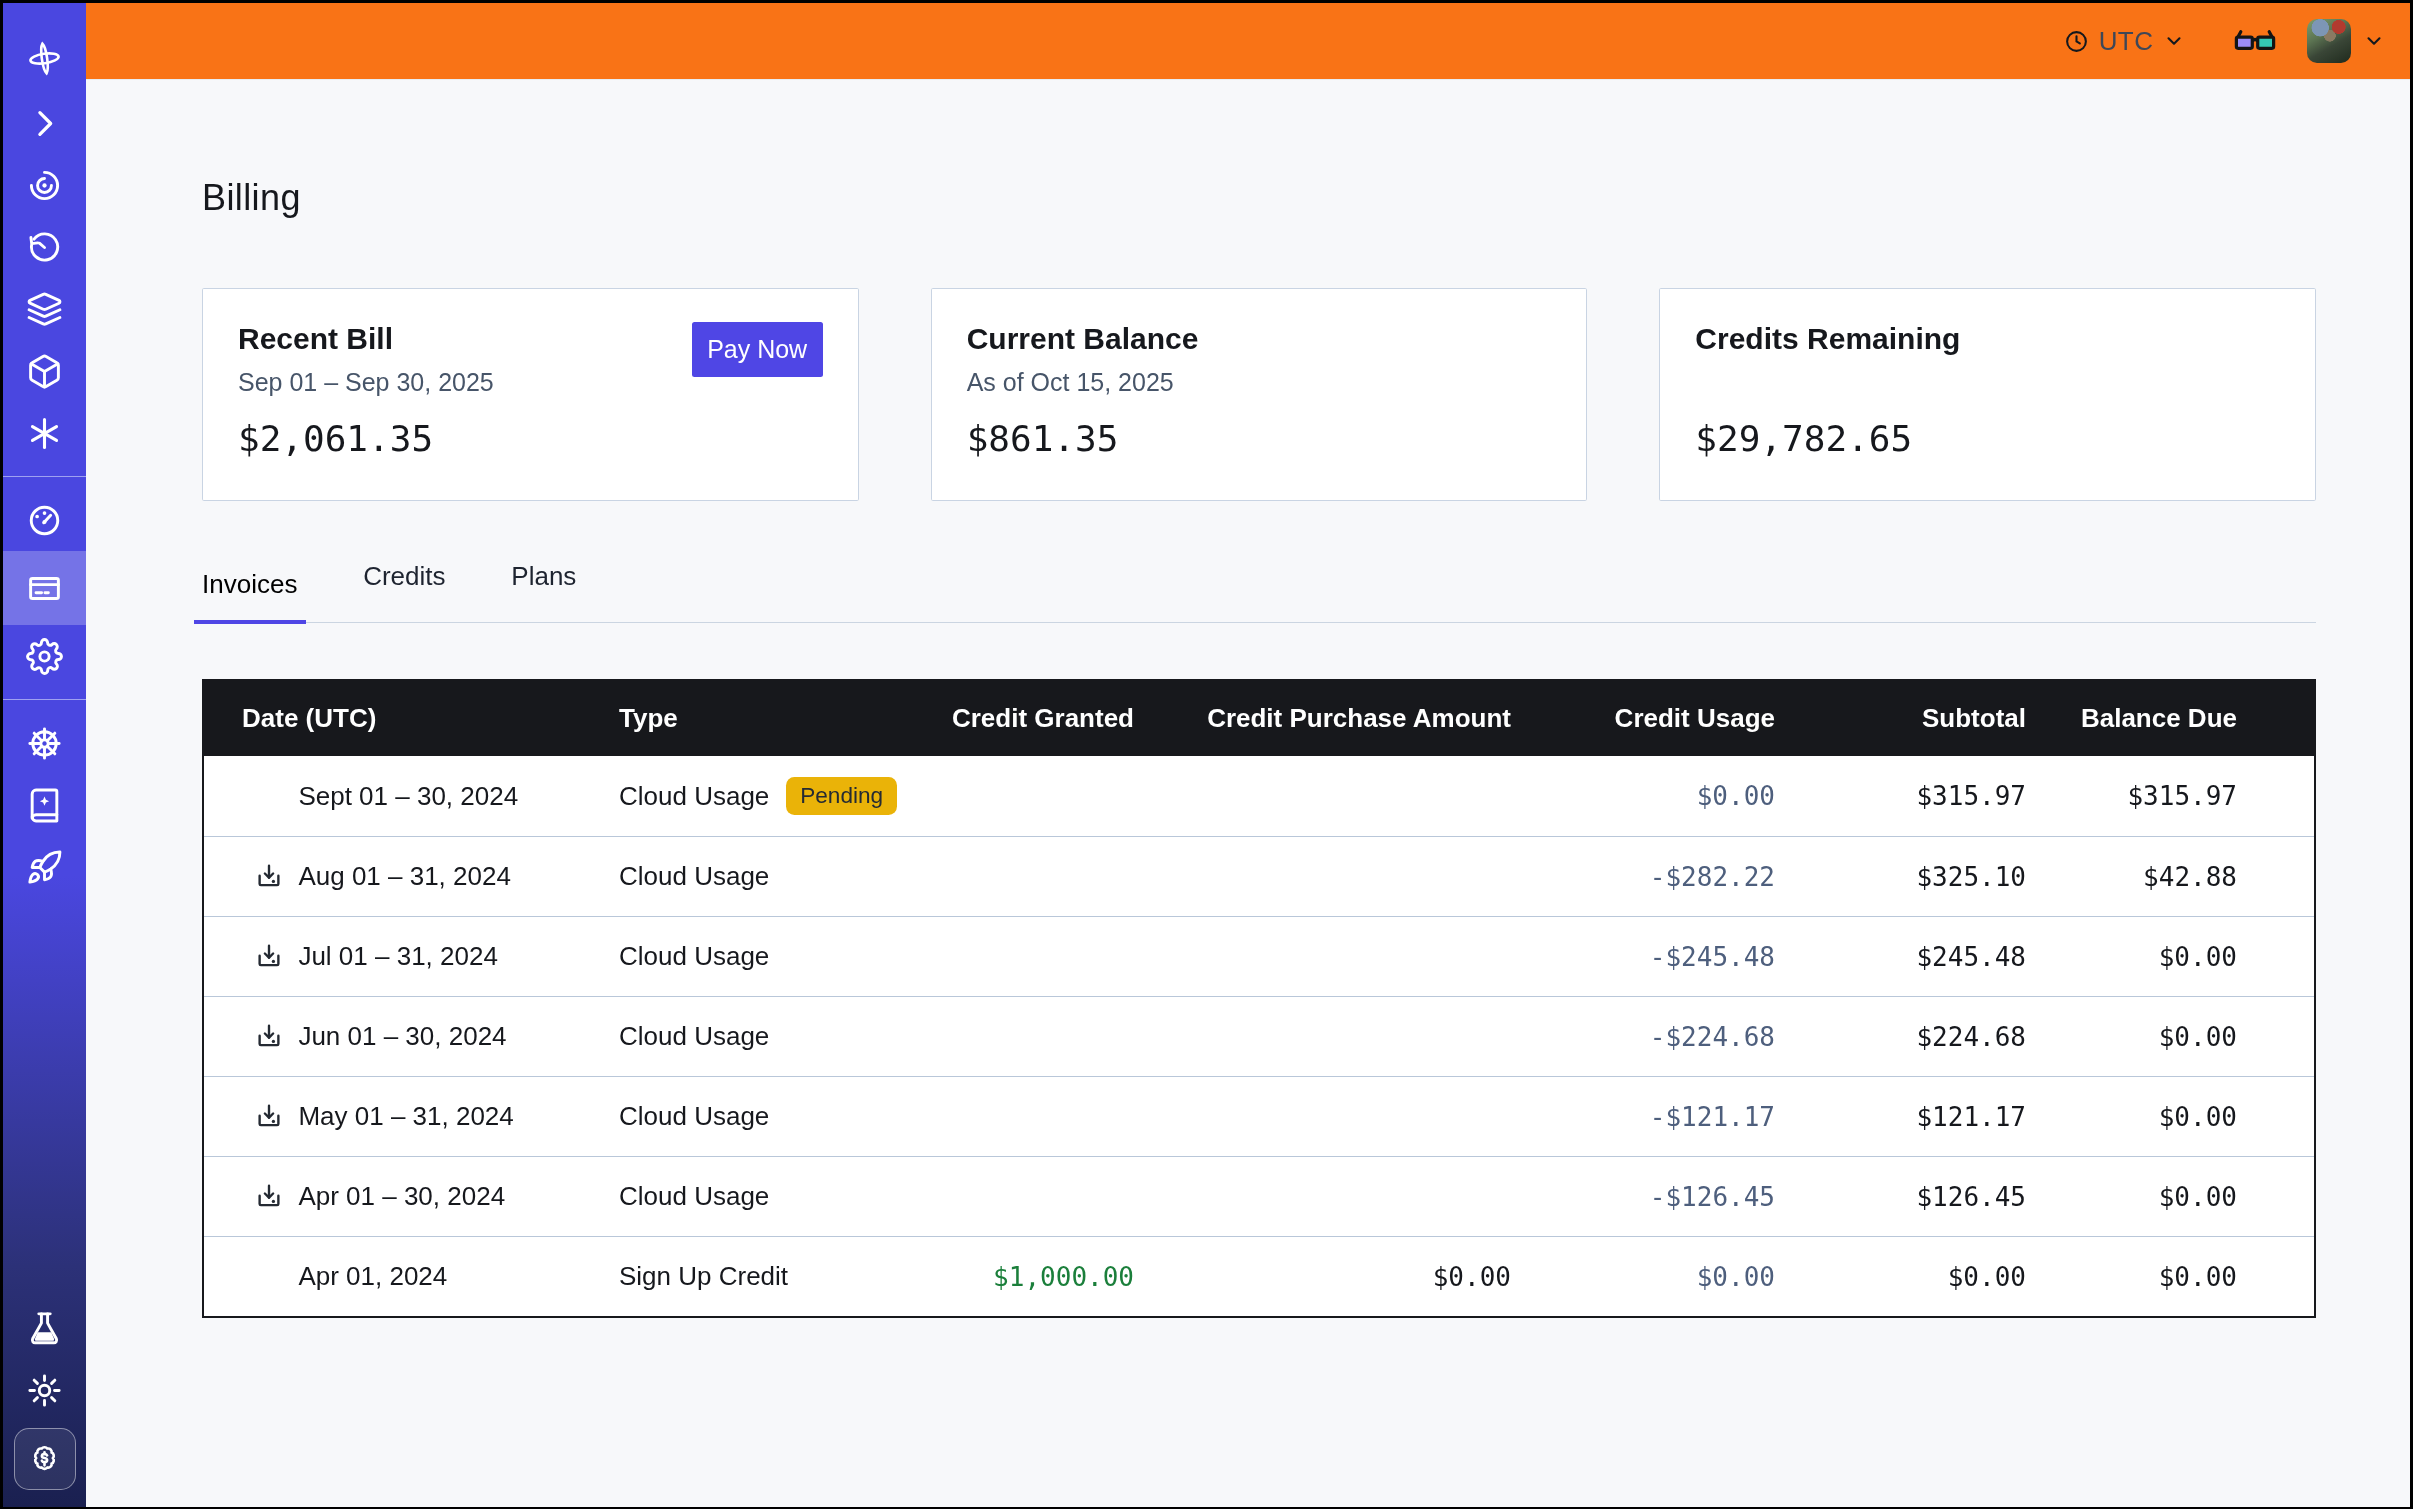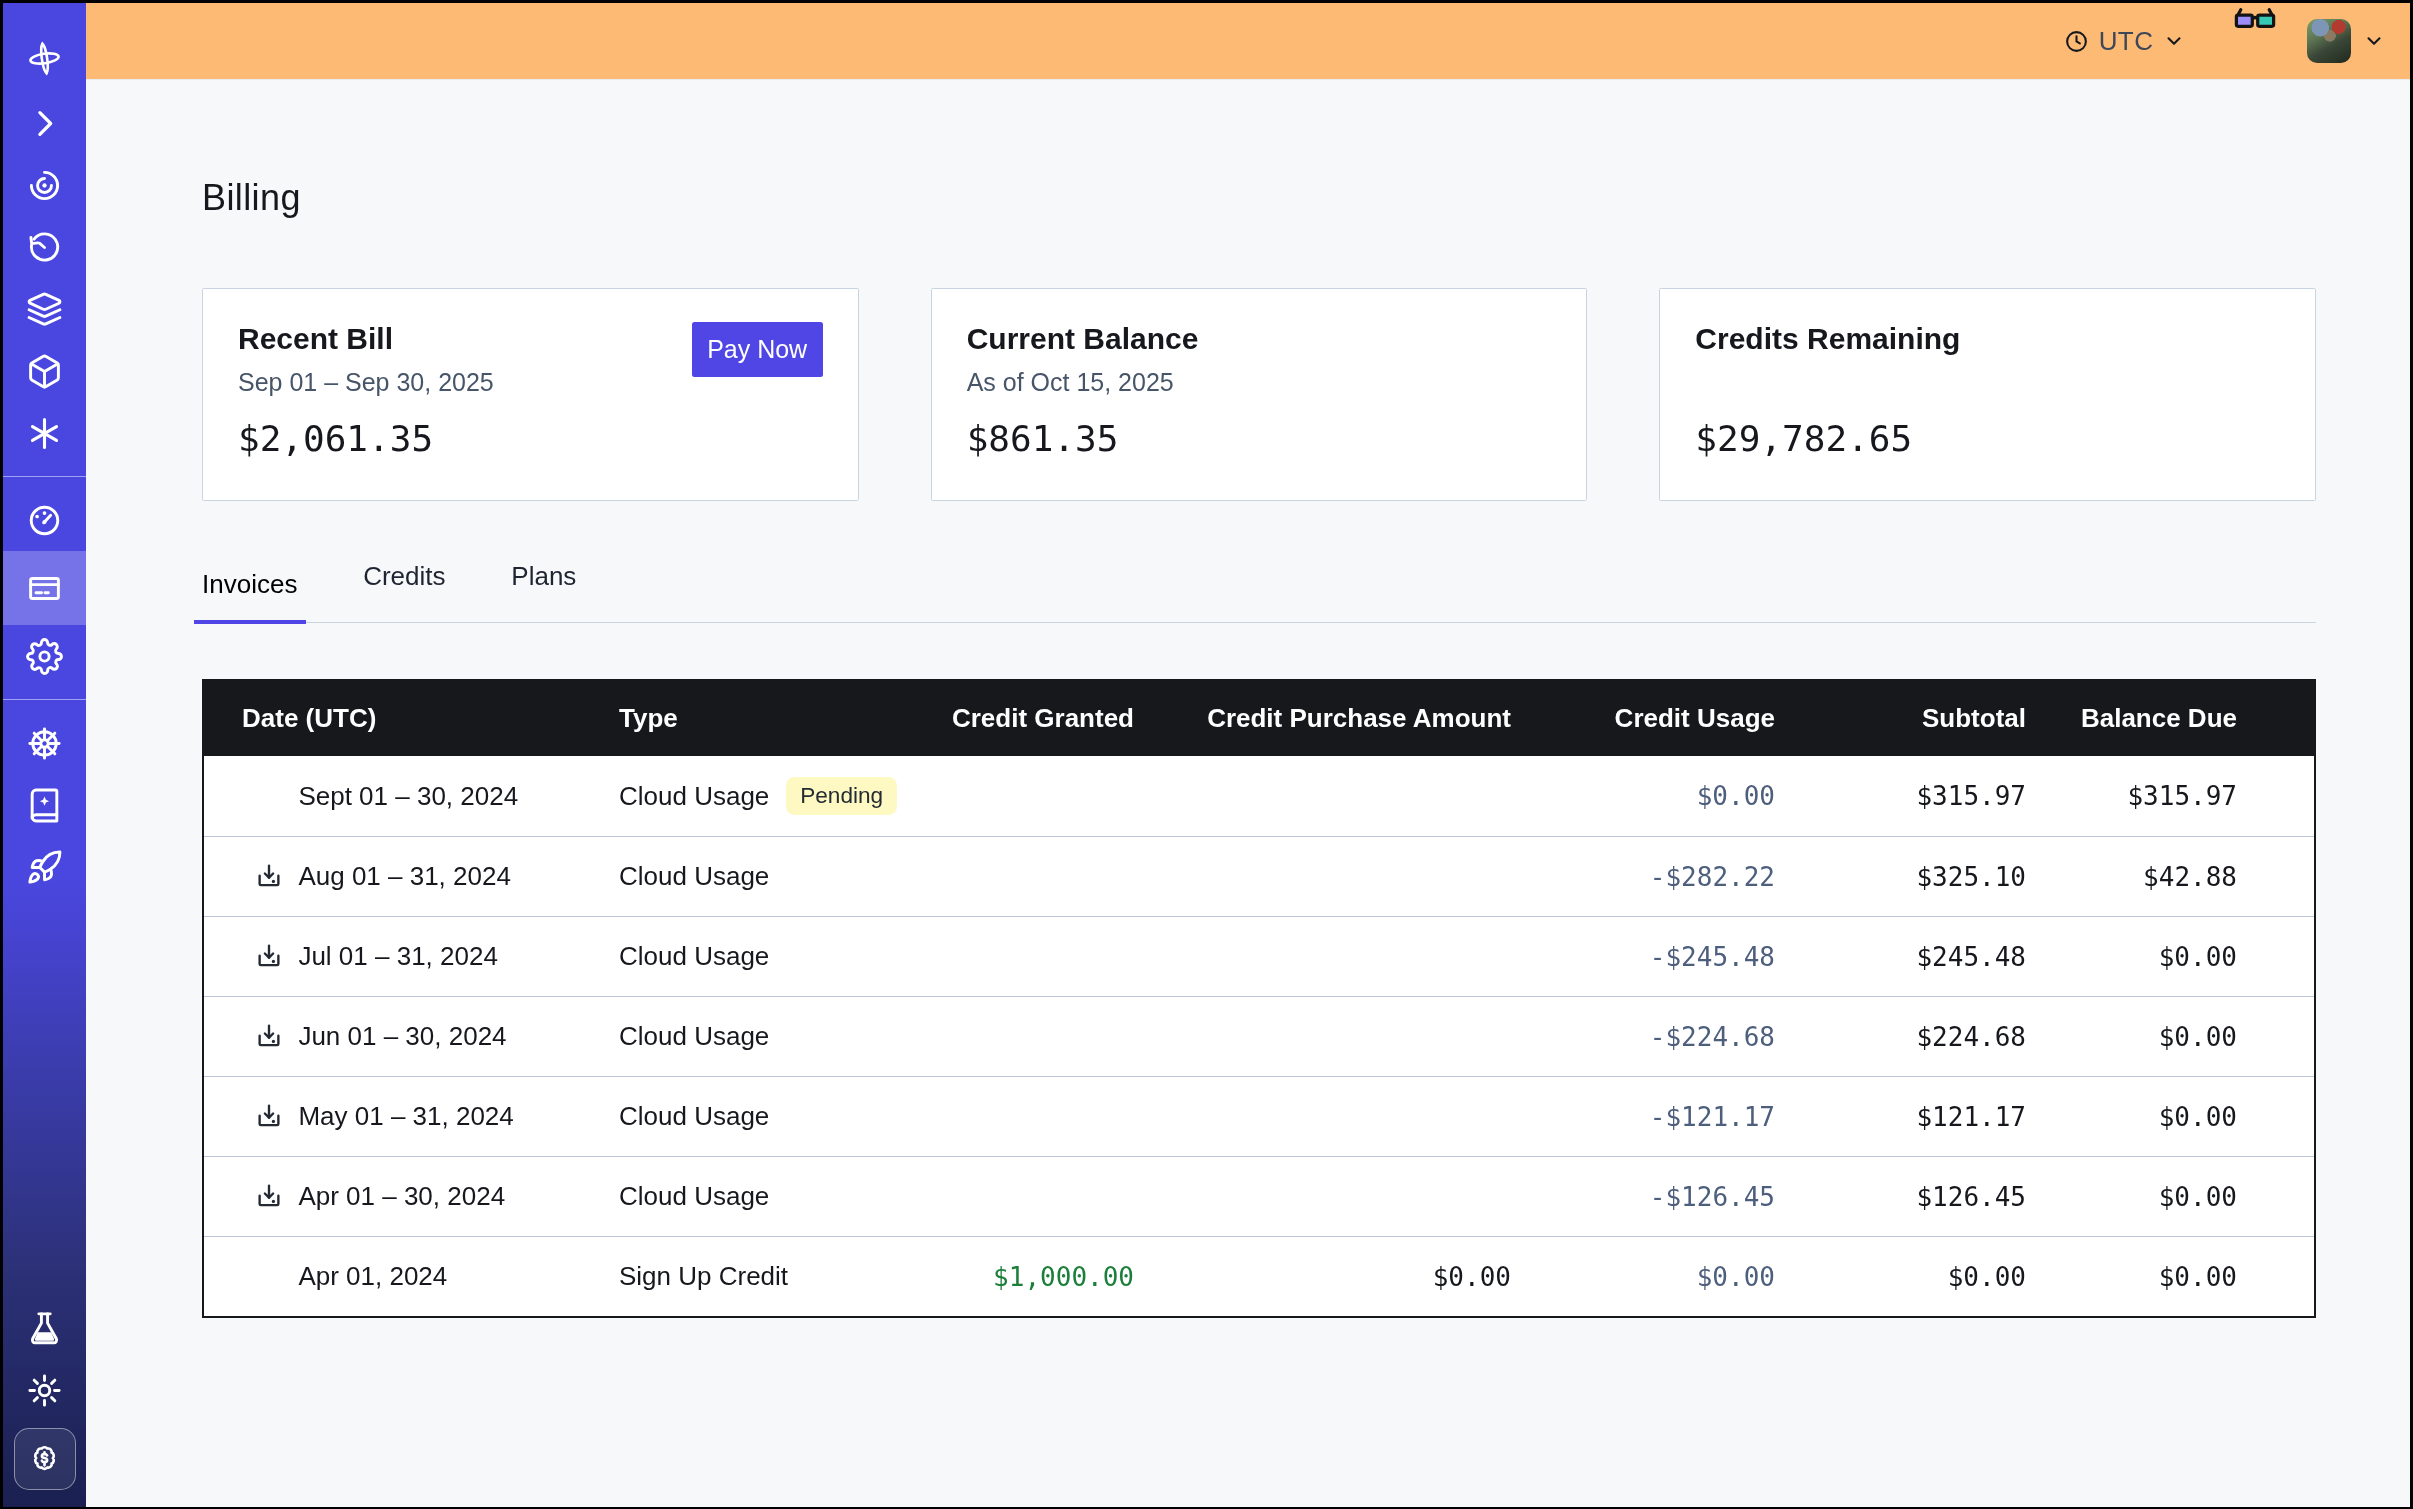--- a/index.html
+++ b/index.html
@@ -17,22 +17,22 @@
   .side-btn svg { width:37px; height:37px; }
   .side-btn.active { background:rgba(255,255,255,.24); height:74px; }
   .side-divider { width:100%; height:1.7px; background:rgba(230,235,255,.55); margin:11.7px 0; border:none; }
   .side-spacer { flex:1; }
   .credits-btn { width:62px; height:62px; border:1.7px solid rgba(255,255,255,.45); border-radius:15px;
     background:rgba(255,255,255,.08); color:#fff; display:flex; align-items:center; justify-content:center; margin-top:6.7px; cursor:pointer; }
   .credits-btn svg { width:35px; height:35px; }
 
   
   .main { flex:1; display:flex; flex-direction:column; height:100%; overflow:hidden; }
-  .topbar { height:77px; flex:0 0 77px; background:#fdba74; border-bottom:1.7px solid #e8ecf1;
-    display:flex; justify-content:flex-end; padding-right:25px; }
+  .topbar { height:77px; flex:0 0 77px; background:#f97316; border-bottom:1.7px solid #e8ecf1;
+    display:flex; align-items:center; justify-content:flex-end; padding-right:25px; }
   .tz-btn { display:flex; align-items:center; gap:10px; background:none; border:none; cursor:pointer; }
   .tz-btn svg.clock { width:25px; height:25px; color:#15181d; }
   .tz-label { font-size:26px; color:#3e4757; font-weight:500; letter-spacing:0.4px; }
   .chev { width:22px; height:22px; color:#15181d; }
   .glasses-btn { background:none; border:none; margin-left:48px; cursor:pointer; display:flex; }
   .glasses-btn svg { width:44px; height:33px; }
   .user-btn { background:none; border:none; margin-left:30px; display:flex; align-items:center; gap:11.7px; cursor:pointer; }
   .avatar { width:44px; height:44px; border-radius:10px;
     background:
       radial-gradient(circle at 72% 18%, #b23a2e 0 14%, transparent 15%),
@@ -73,21 +73,21 @@
   .td-type { padding-left:38px; display:flex; align-items:center; gap:16.7px; }
   .td-r { text-align:right; }
   .td-pad { padding-right:77px; }
   .num { font-family:"DejaVu Sans Mono", monospace; }
   .usage { color:#4e5f7d; }
   .granted-green { color:#1b7f3b; }
   .dl-slot { width:32px; height:32px; flex:0 0 32px; display:flex; align-items:center; justify-content:center;
     background:none; border:none; color:#242a33; cursor:pointer; }
   .dl-slot svg { width:30px; height:30px; }
   .dl-slot.hidden { visibility:hidden; }
-  .badge { background:#fef9c3; color:#252b33; font-size:22.6px; padding:5.9px 14.2px; border-radius:8.4px; }
+  .badge { background:#eab308; color:#252b33; font-size:22.6px; padding:5.9px 14.2px; border-radius:8.4px; }
 
   .tfoot { height:79px; border-top:1.7px solid #b9c7d9; display:flex; align-items:center;
     justify-content:space-between; padding:0 70px 0 27px; background:#fff; }
   .page-size { height:67px; min-width:90px; border:1.7px solid #b9c7d9; border-radius:2.5px; background:#fff;
     display:flex; align-items:center; justify-content:center; gap:11.7px; font-size:28px; color:#16181d;
     font-family:"Liberation Sans", sans-serif; cursor:pointer; padding:0 15px; }
   .page-size .chev-s { width:20px; height:20px; color:#16181d; }
   .pager { display:flex; gap:52px; }
   .pager button { background:none; border:none; color:#8c8c8c; cursor:pointer; display:flex; }
   .pager svg { width:38px; height:28.5px; }

